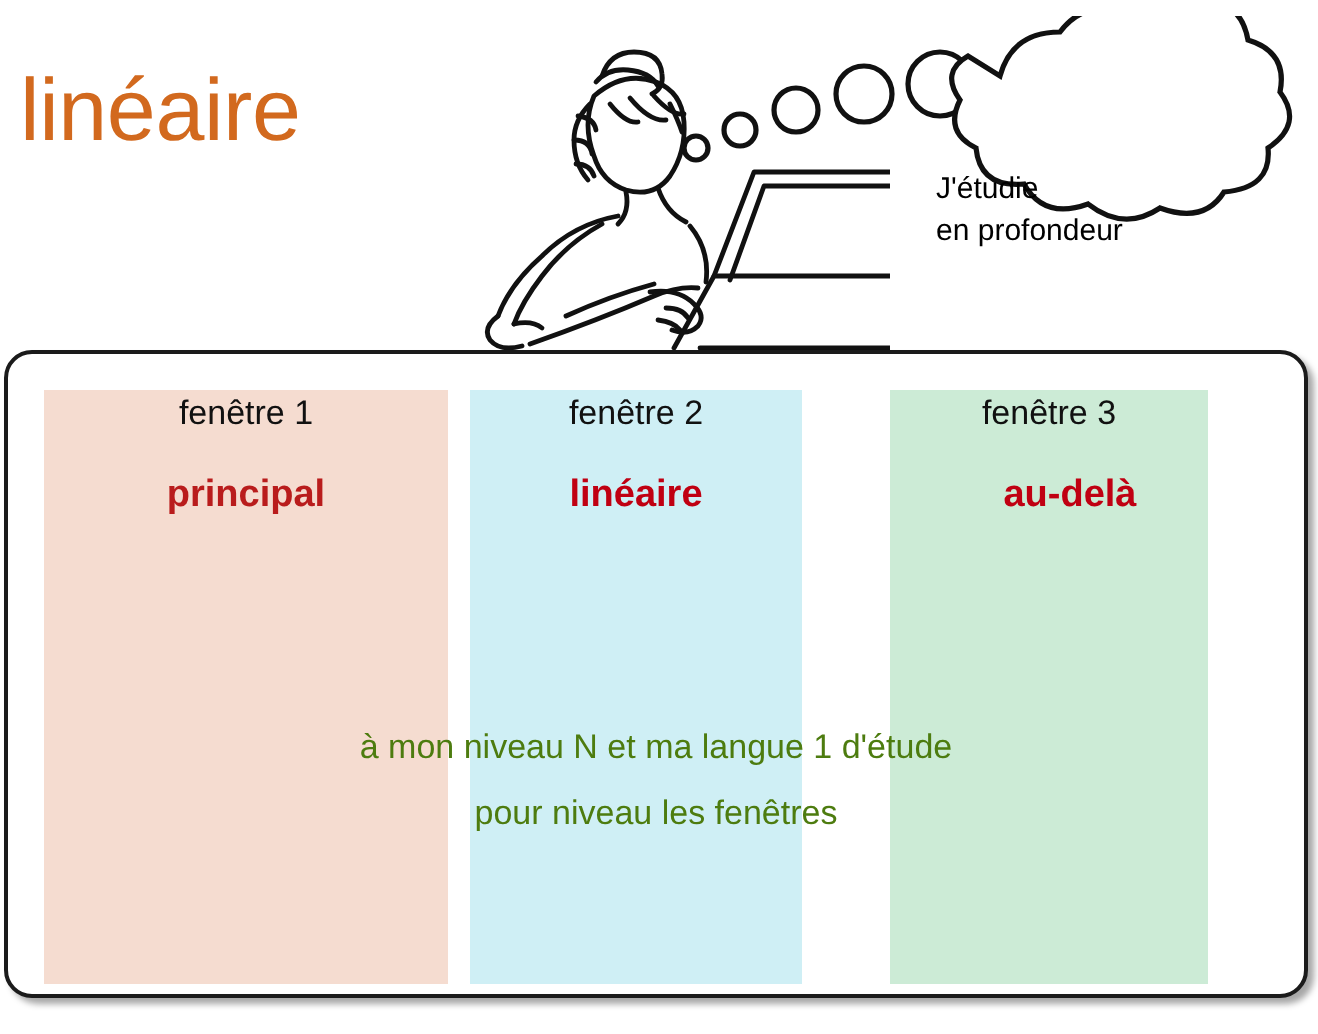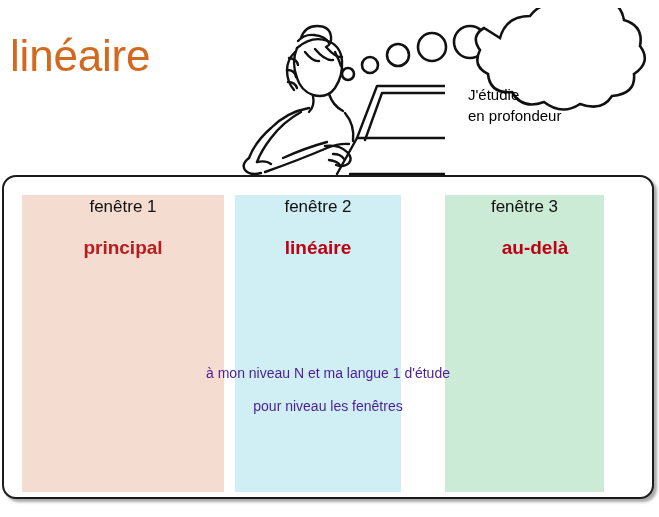--- a/index.html
+++ b/index.html
@@ -132,23 +132,23 @@
     margin-top: 16px;
   }
 
   
   .caption {
     position: absolute;
     left: 0;
     top: 180px;
     width: 100%;
     text-align: center;
-    font-size: 14px;
+    font-size: 17px;
     line-height: 33px;
-    color: #4c1d95;
+    color: #4d7c0f;
     z-index: 3;
     pointer-events: none;
   }
   .caption div { display: block; }
 </style>
 </head>
 <body>
 
 <div id="slide">
 

